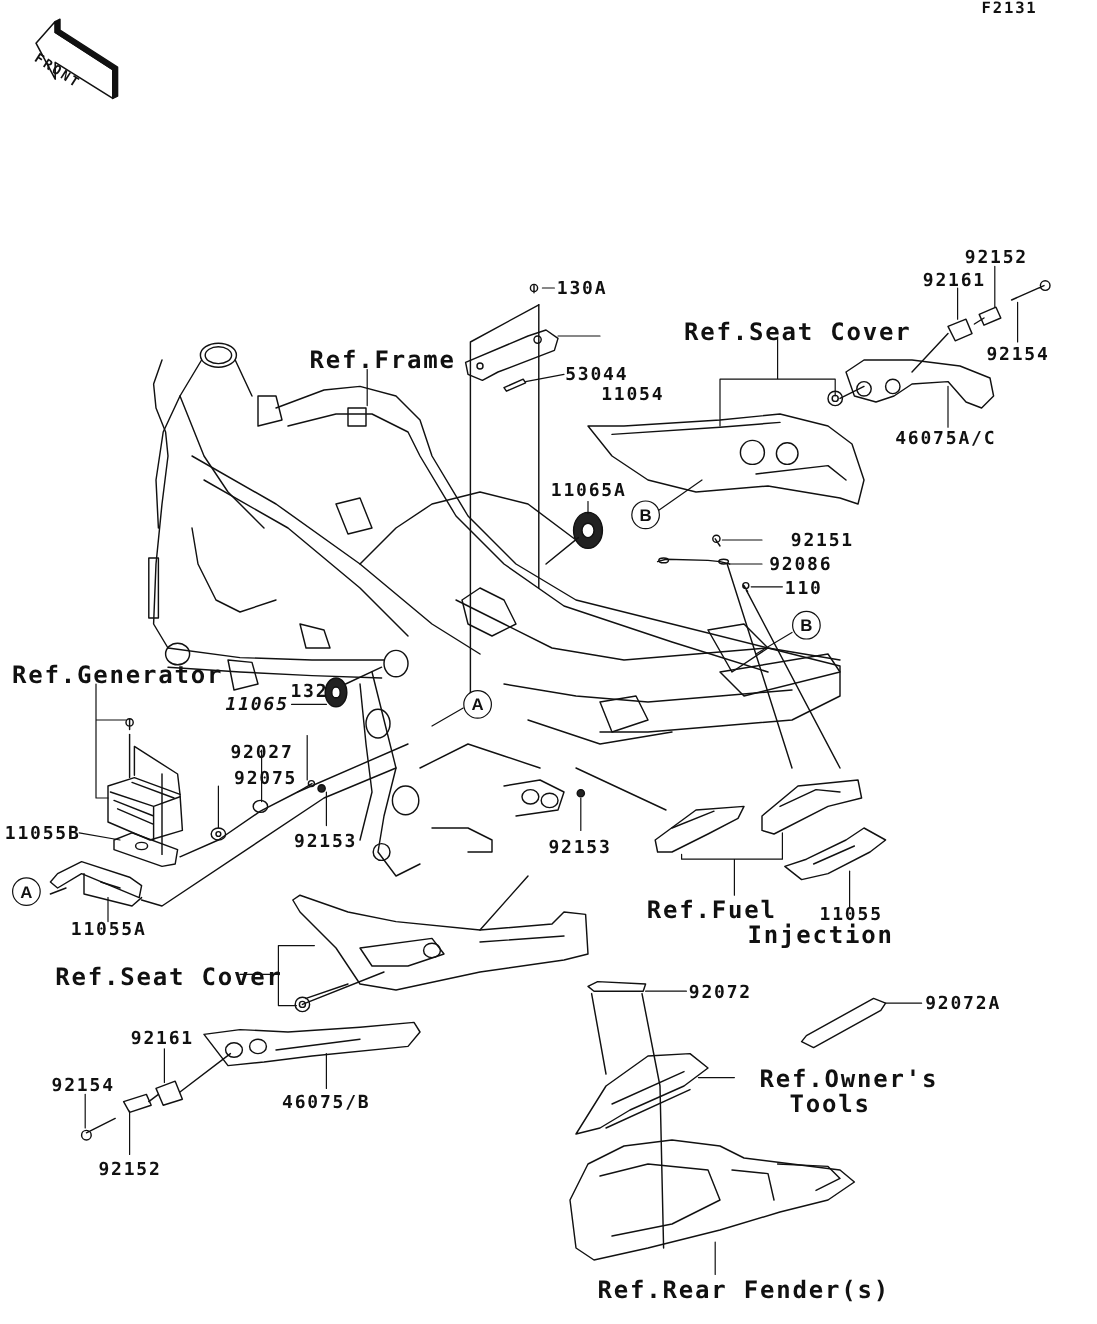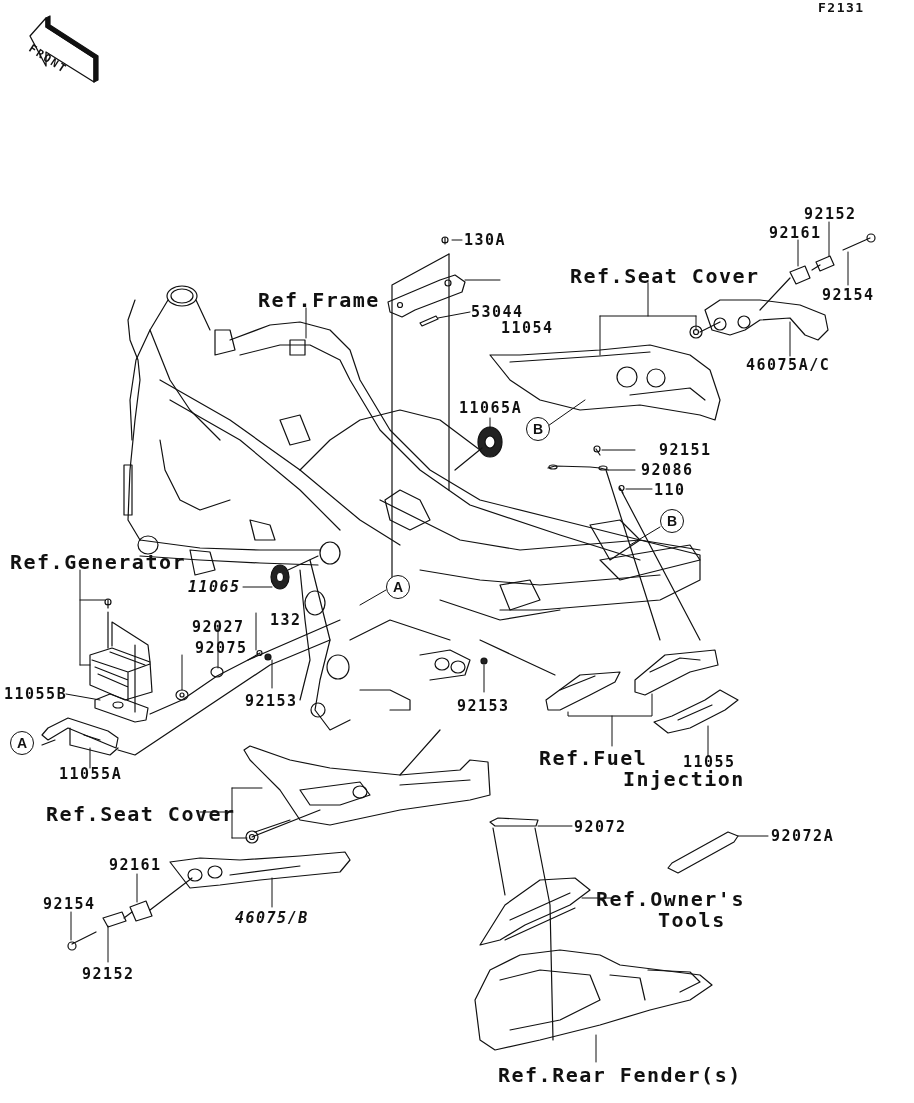--- a/index.html
+++ b/index.html
@@ -280,48 +280,48 @@
 
 <div class="lbl" style="left:818px;top:0px;font-size:13px;">F2131</div>
 <div class="lbl" style="left:34px;top:41px;font-size:11px;transform:rotate(33deg);transform-origin:left top;letter-spacing:2px;">FRONT</div>
 
 <div class="lbl ref" style="left:258px;top:292px;">Ref.Frame</div>
 <div class="lbl ref" style="left:570px;top:268px;">Ref.Seat Cover</div>
 <div class="lbl ref" style="left:10px;top:554px;">Ref.Generator</div>
 <div class="lbl ref" style="left:539px;top:750px;">Ref.Fuel</div>
 <div class="lbl ref" style="left:585px;top:771px;margin-left:38px;">Injection</div>
 <div class="lbl ref" style="left:46px;top:806px;">Ref.Seat Cover</div>
-<div class="lbl ref" style="left:596px;top:891px;">Ref.Owner's</div>
+<div class="lbl ref" style="left:633px;top:891px;">Ref.Owner's</div>
 <div class="lbl ref" style="left:658px;top:912px;">Tools</div>
 <div class="lbl ref" style="left:498px;top:1067px;">Ref.Rear Fender(s)</div>
 
 <div class="lbl" style="left:464px;top:232px;">130A</div>
 <div class="lbl" style="left:501px;top:272px;margin-top:48px;">11054</div>
 <div class="lbl" style="left:471px;top:304px;">53044</div>
 <div class="lbl" style="left:804px;top:206px;">92152</div>
 <div class="lbl" style="left:769px;top:225px;">92161</div>
 <div class="lbl" style="left:822px;top:287px;">92154</div>
 <div class="lbl" style="left:746px;top:357px;">46075A/C</div>
 <div class="lbl" style="left:459px;top:400px;">11065A</div>
 <div class="lbl" style="left:636px;top:442px;margin-left:23px;">92151</div>
 <div class="lbl" style="left:641px;top:462px;">92086</div>
 <div class="lbl" style="left:654px;top:482px;">110</div>
 <div class="lbl" style="left:188px;top:579px;font-style:italic;">11065</div>
-<div class="lbl" style="left:242px;top:612px;margin-left:28px;">132</div>
+<div class="lbl" style="left:242px;top:568px;">132</div>
 <div class="lbl" style="left:192px;top:619px;">92027</div>
 <div class="lbl" style="left:155px;top:640px;margin-left:40px;">92075</div>
 <div class="lbl" style="left:4px;top:686px;">11055B</div>
 <div class="lbl" style="left:245px;top:693px;">92153</div>
 <div class="lbl" style="left:457px;top:698px;">92153</div>
 <div class="lbl" style="left:59px;top:766px;">11055A</div>
 <div class="lbl" style="left:683px;top:754px;">11055</div>
 <div class="lbl" style="left:574px;top:819px;text-align:center;">92072</div>
 <div class="lbl" style="left:771px;top:828px;">92072A</div>
 <div class="lbl" style="left:109px;top:857px;">92161</div>
-<div class="lbl" style="left:235px;top:910px;font-style:italic;">46075/B</div>
+<div class="lbl" style="left:235px;top:910px;">46075/B</div>
 <div class="lbl" style="left:43px;top:896px;">92154</div>
 <div class="lbl" style="left:82px;top:966px;">92152</div>
 
 <div class="circ" style="left:386px;top:575px;">A</div>
 <div class="circ" style="left:10px;top:731px;">A</div>
 <div class="circ" style="left:526px;top:417px;">B</div>
 <div class="circ" style="left:660px;top:509px;">B</div>
 
 </div>
 

